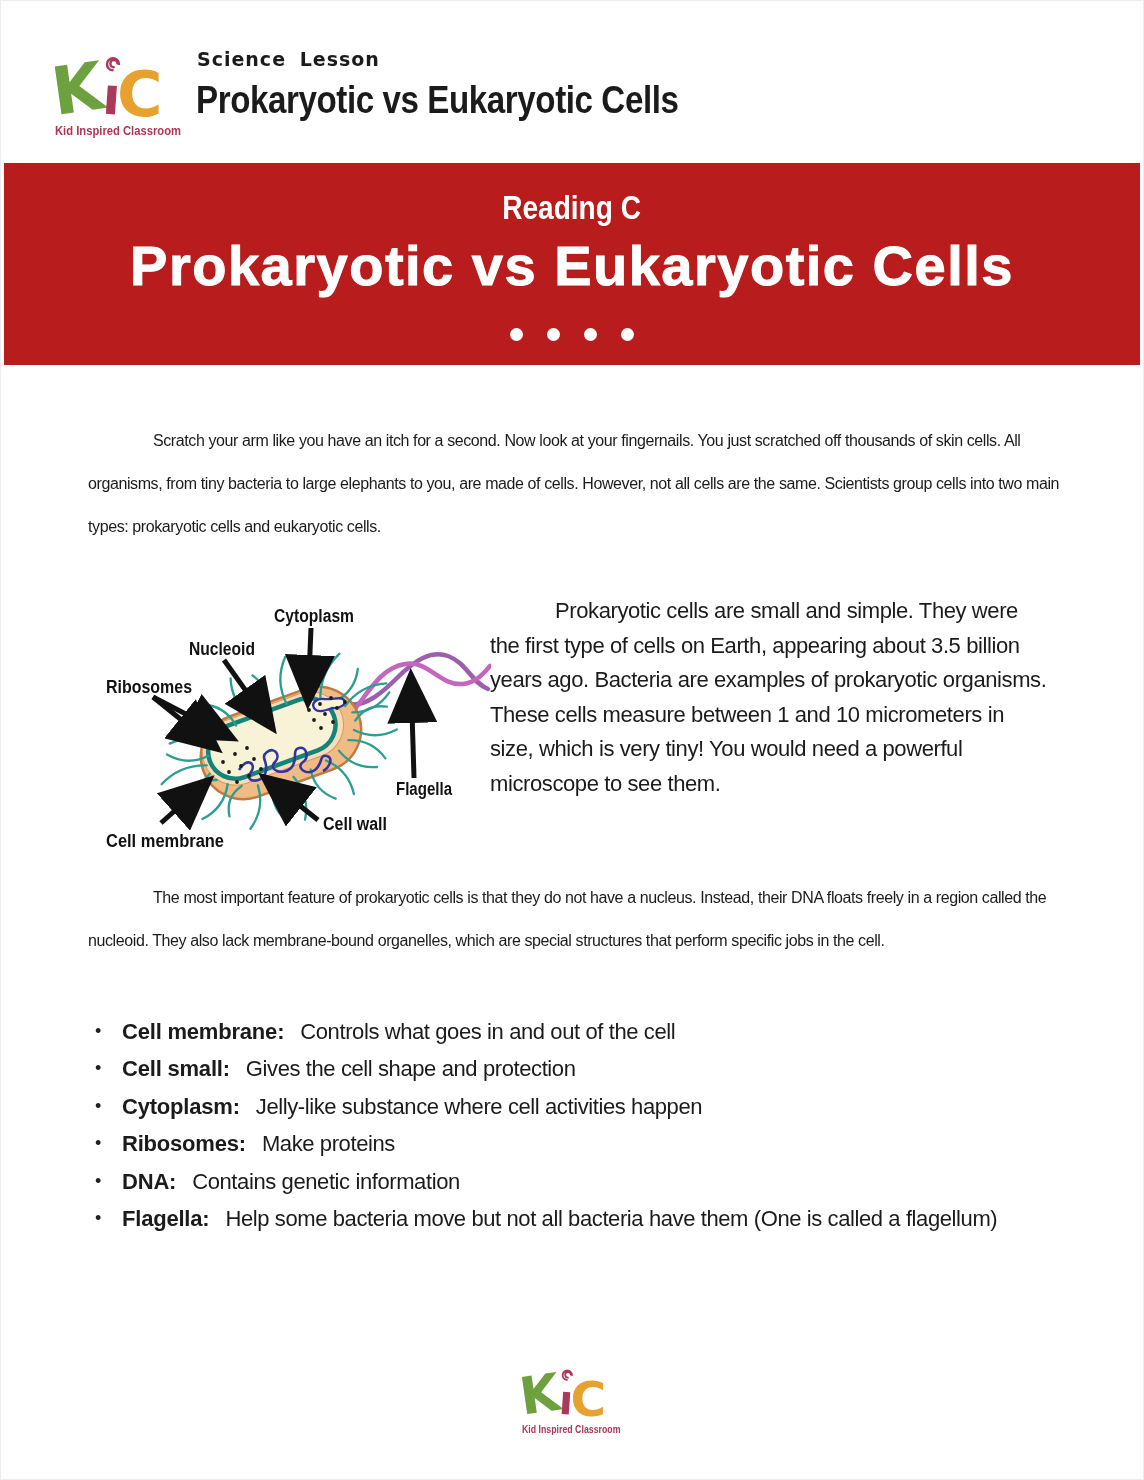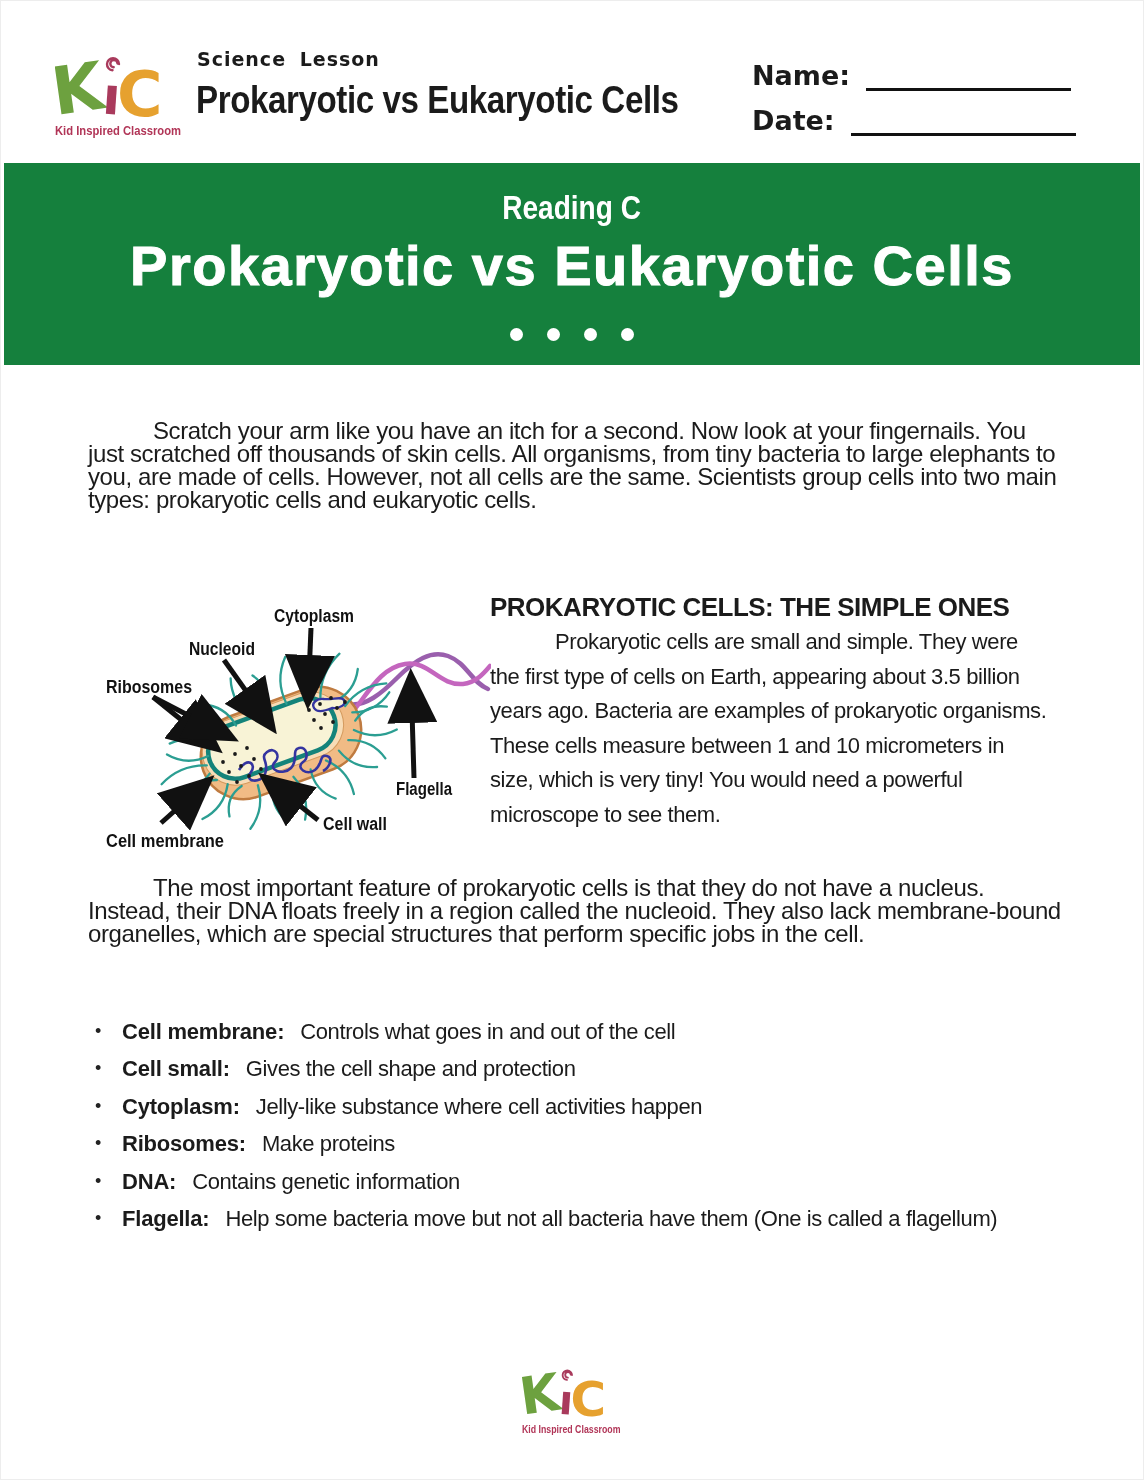--- a/index.html
+++ b/index.html
@@ -27,21 +27,21 @@
   .banner{position:absolute;left:4px;right:4px;top:163px;height:202px;
         display:flex;flex-direction:column;align-items:center;color:#fff;}
   .banner-kicker{margin-top:26px;font-size:33px;font-weight:bold;letter-spacing:0;
         display:inline-block;transform:scaleX(0.85);}
   .banner-title{margin-top:6px;font-size:56px;font-weight:bold;letter-spacing:1.5px;
         white-space:nowrap;-webkit-text-stroke:1px #fff;}
   .banner-dots{margin-top:30px;display:flex;gap:24px;}
   .dot{width:13px;height:13px;border-radius:50%;background:#fff;}
 
   
-  .para{position:absolute;font-size:24px;letter-spacing:-0.4px;line-height:23px;}
+  .para{position:absolute;font-size:16px;letter-spacing:-0.4px;line-height:43px;}
   .p1{left:88px;top:419px;width:972px;text-indent:65px;}
   .p2{left:88px;top:876px;width:978px;text-indent:65px;}
 
   
   .diagram{position:absolute;left:71px;top:592px;width:420px;height:272px;}
   .section{position:absolute;left:490px;top:592px;width:560px;}
   .section-heading{margin:0;font-size:26px;font-weight:bold;letter-spacing:-0.5px;white-space:nowrap;}
   .section-para{margin:2px 0 0 0;font-size:22px;letter-spacing:-0.4px;line-height:34.5px;text-indent:65px;}
 
   
@@ -70,32 +70,22 @@
       <text x="48" y="66" font-size="52" font-weight="bold" font-family="DejaVu Sans,sans-serif" transform="rotate(4 54 45)" fill="#a93a5c">ı</text>
       <path d="M64 16 a6 6 0 1 0 -6.5 6.2 M62.5 15.5 a3.6 3.6 0 1 0 -3.8 3.8" fill="none" stroke="#a93a5c" stroke-width="2.4" stroke-linecap="round"></path>
       <text x="62" y="68" font-size="62" font-weight="bold" font-family="DejaVu Sans,sans-serif" fill="#e6a12f">C</text>
       <text x="0" y="87" font-size="12.5" font-weight="bold" textLength="126" lengthAdjust="spacingAndGlyphs" fill="#b13557">Kid Inspired Classroom</text>
     </svg>
   </div>
 
   <div class="lesson-label">Science Lesson</div>
   <div class="doc-title">Prokaryotic vs Eukaryotic Cells</div>
 
-  <div class="namedate">
-    <div class="nd-row">
-      <span class="nd-label">Name:</span>
-      <span class="write-line name-line"></span>
-    </div>
-    <div class="nd-row">
-      <span class="nd-label">Date:</span>
-      <span class="write-line date-line"></span>
-    </div>
-  </div>
-
-  <div class="banner" style="background: #15803d;">
+
+  <div class="banner" style="background: #b91c1c;">
     <div class="banner-kicker">Reading C</div>
     <div class="banner-title">Prokaryotic vs Eukaryotic Cells</div>
     <div class="banner-dots">
       <div class="dot"></div>
       <div class="dot"></div>
       <div class="dot"></div>
       <div class="dot"></div>
     </div>
   </div>
 
@@ -189,21 +179,20 @@
       <text class="dlabel" x="203" y="30" textLength="80" lengthAdjust="spacingAndGlyphs">Cytoplasm</text>
       <text class="dlabel" x="118" y="63" textLength="66" lengthAdjust="spacingAndGlyphs">Nucleoid</text>
       <text class="dlabel" x="35" y="101" textLength="86" lengthAdjust="spacingAndGlyphs">Ribosomes</text>
       <text class="dlabel" x="325" y="203" textLength="56" lengthAdjust="spacingAndGlyphs">Flagella</text>
       <text class="dlabel" x="252" y="238" textLength="64" lengthAdjust="spacingAndGlyphs">Cell wall</text>
       <text class="dlabel" x="35" y="255" textLength="118" lengthAdjust="spacingAndGlyphs">Cell membrane</text>
     </svg>
   </div>
 
   <div class="section">
-    <h2 class="section-heading">PROKARYOTIC CELLS: THE SIMPLE ONES</h2>
     <p class="section-para">Prokaryotic cells are small and simple. They were the first type of cells on Earth, appearing about 3.5 billion years ago. Bacteria are examples of prokaryotic organisms. These cells measure between 1 and 10 micrometers in size, which is very tiny! You would need a powerful microscope to see them.</p>
   </div>
 
   <div class="para p2">The most important feature of prokaryotic cells is that they do not have a nucleus. Instead, their DNA floats freely in a region called the nucleoid. They also lack membrane-bound organelles, which are special structures that perform specific jobs in the cell.</div>
 
   <div class="parts">
     <ul class="parts-list">
       <li><span class="bullet">•</span><span class="term">Cell membrane:</span><span>Controls what goes in and out of the cell</span></li>
       <li><span class="bullet">•</span><span class="term">Cell small:</span><span>Gives the cell shape and protection</span></li>
       <li><span class="bullet">•</span><span class="term">Cytoplasm:</span><span>Jelly-like substance where cell activities happen</span></li>

